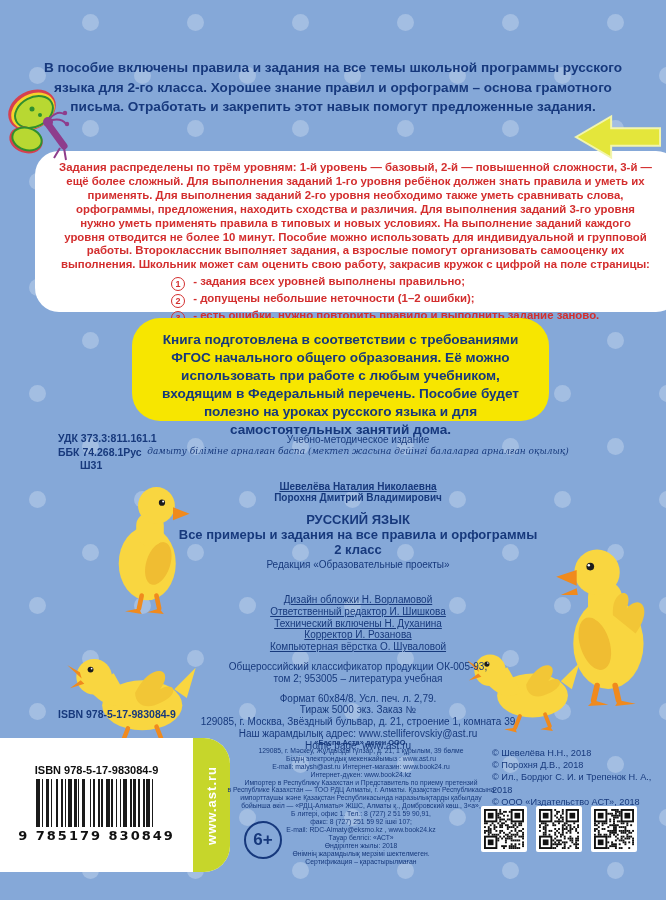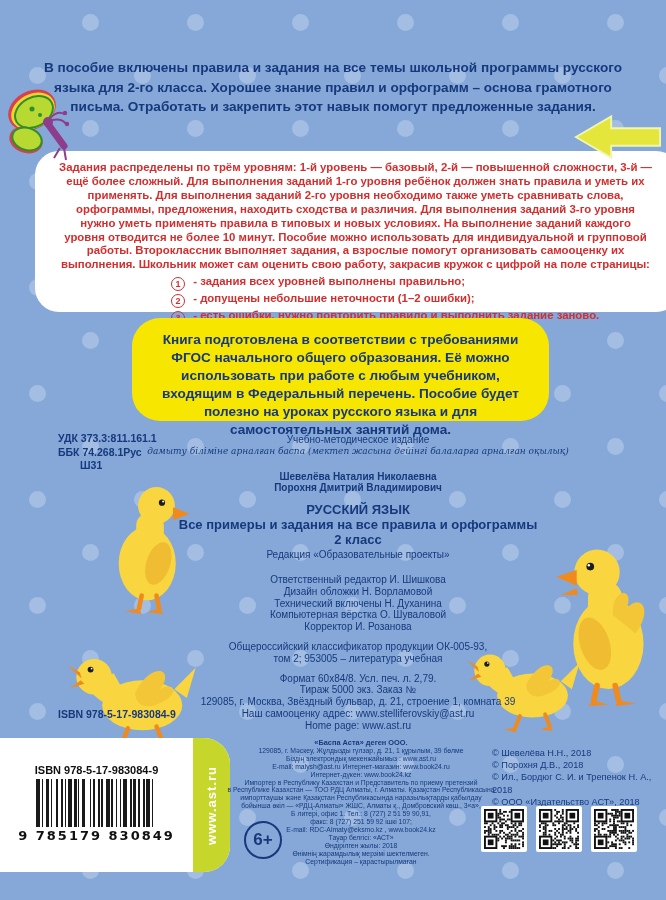--- a/index.html
+++ b/index.html
@@ -29,21 +29,21 @@
     z-index:1;box-sizing:border-box;padding:13px 26px;text-align:center;
     font-size:13.6px;line-height:18px;font-weight:700;color:#16387c;}
   
   .udk-block{left:58px;top:432px;z-index:2;font-size:10.5px;line-height:13.5px;font-weight:700;}
   .udk-block .sh{padding-left:22px;}
   
   .imprint-col{left:143px;top:434px;width:430px;text-align:center;z-index:2;}
   .imp{font-size:10px;line-height:11.8px;}
   .imp.b{font-weight:700;}
   .imp.it{font-family:"DejaVu Serif",serif;font-style:italic;font-size:9px;}
-  .imp.t{font-size:13px;line-height:15px;font-weight:700;} .mt8{margin-top:8px;} .mt9{margin-top:13px;}
+  .imp.t{font-size:13px;line-height:15px;font-weight:700;} .mt8{margin-top:8px;} .mt9{margin-top:23px;text-decoration:underline;}
   
   .isbn-left{left:58px;top:708px;z-index:2;font-size:10.5px;font-weight:700;}
   
   .kz-block{left:196px;top:739px;width:330px;text-align:center;z-index:3;
     font-size:6.8px;line-height:7.9px;}
   .kz-block div:first-child{font-weight:700;font-size:7.4px;}
   
   .copyrights{left:492px;top:747px;width:176px;text-align:left;z-index:2;
     font-size:9.2px;line-height:12.2px;}
   
@@ -304,36 +304,36 @@
   <div class="abs imprint-col">
     <div class="imp">Учебно-методическое издание</div>
     <div class="imp it">дамыту біліміне арналған баспа (мектеп жасына дейінгі балаларға арналған оқылық)</div>
     <div class="imp b mt9">Шевелёва Наталия Николаевна</div>
     <div class="imp b">Порохня Дмитрий Владимирович</div>
     <div class="imp t mt8">РУССКИЙ ЯЗЫК</div>
     <div class="imp t">Все примеры и задания на все правила и орфограммы</div>
     <div class="imp t">2 класс</div>
     <div class="imp" style="margin-top:2px">Редакция «Образовательные проекты»</div>
     <div class="mt9">
+        <div class="imp">Дизайн обложки Н. Ворламовой</div>
         <div class="imp">Ответственный редактор И. Шишкова</div>
-        <div class="imp">Дизайн обложки Н. Ворламовой</div>
         <div class="imp">Технический включены Н. Духанина</div>
+        <div class="imp">Корректор И. Розанова</div>
         <div class="imp">Компьютерная вёрстка О. Шуваловой</div>
-        <div class="imp">Корректор И. Розанова</div>
       </div>
     <div class="mt8">
         <div class="imp">Общероссийский классификатор продукции ОК-005-93,</div>
         <div class="imp">том 2; 953005 – литература учебная</div>
       </div>
     <div class="mt8">
         <div class="imp">Формат 60х84/8. Усл. печ. л. 2,79.</div>
         <div class="imp">Тираж 5000  экз. Заказ №</div>
       </div>
     <div class="imp">129085, г. Москва,  Звёздный бульвар, д. 21, строение 1, комната 39</div>
-    <div class="imp">Наш самооценку адрес: www.stelliferovskiy@ast.ru</div>
+    <div class="imp">Наш жарамдылық адрес: www.stelliferovskiy@ast.ru</div>
     <div class="imp">Home page: www.ast.ru</div>
   </div>
 
   <div class="abs isbn-left">ISBN 978-5-17-983084-9</div>
 
   <div class="abs kz-block">
       <div class="">«Баспа Аста» деген ООО.</div>
       <div class="">129085, г. Мәскеу, Жұлдызды гүлзар, д. 21, 1 құрылым, 39 бөлме</div>
       <div class="">Біздің электрондық мекенжайымыз : www.ast.ru</div>
       <div class="">E-mail: malysh@ast.ru Интернет-магазин: www.book24.ru</div>

